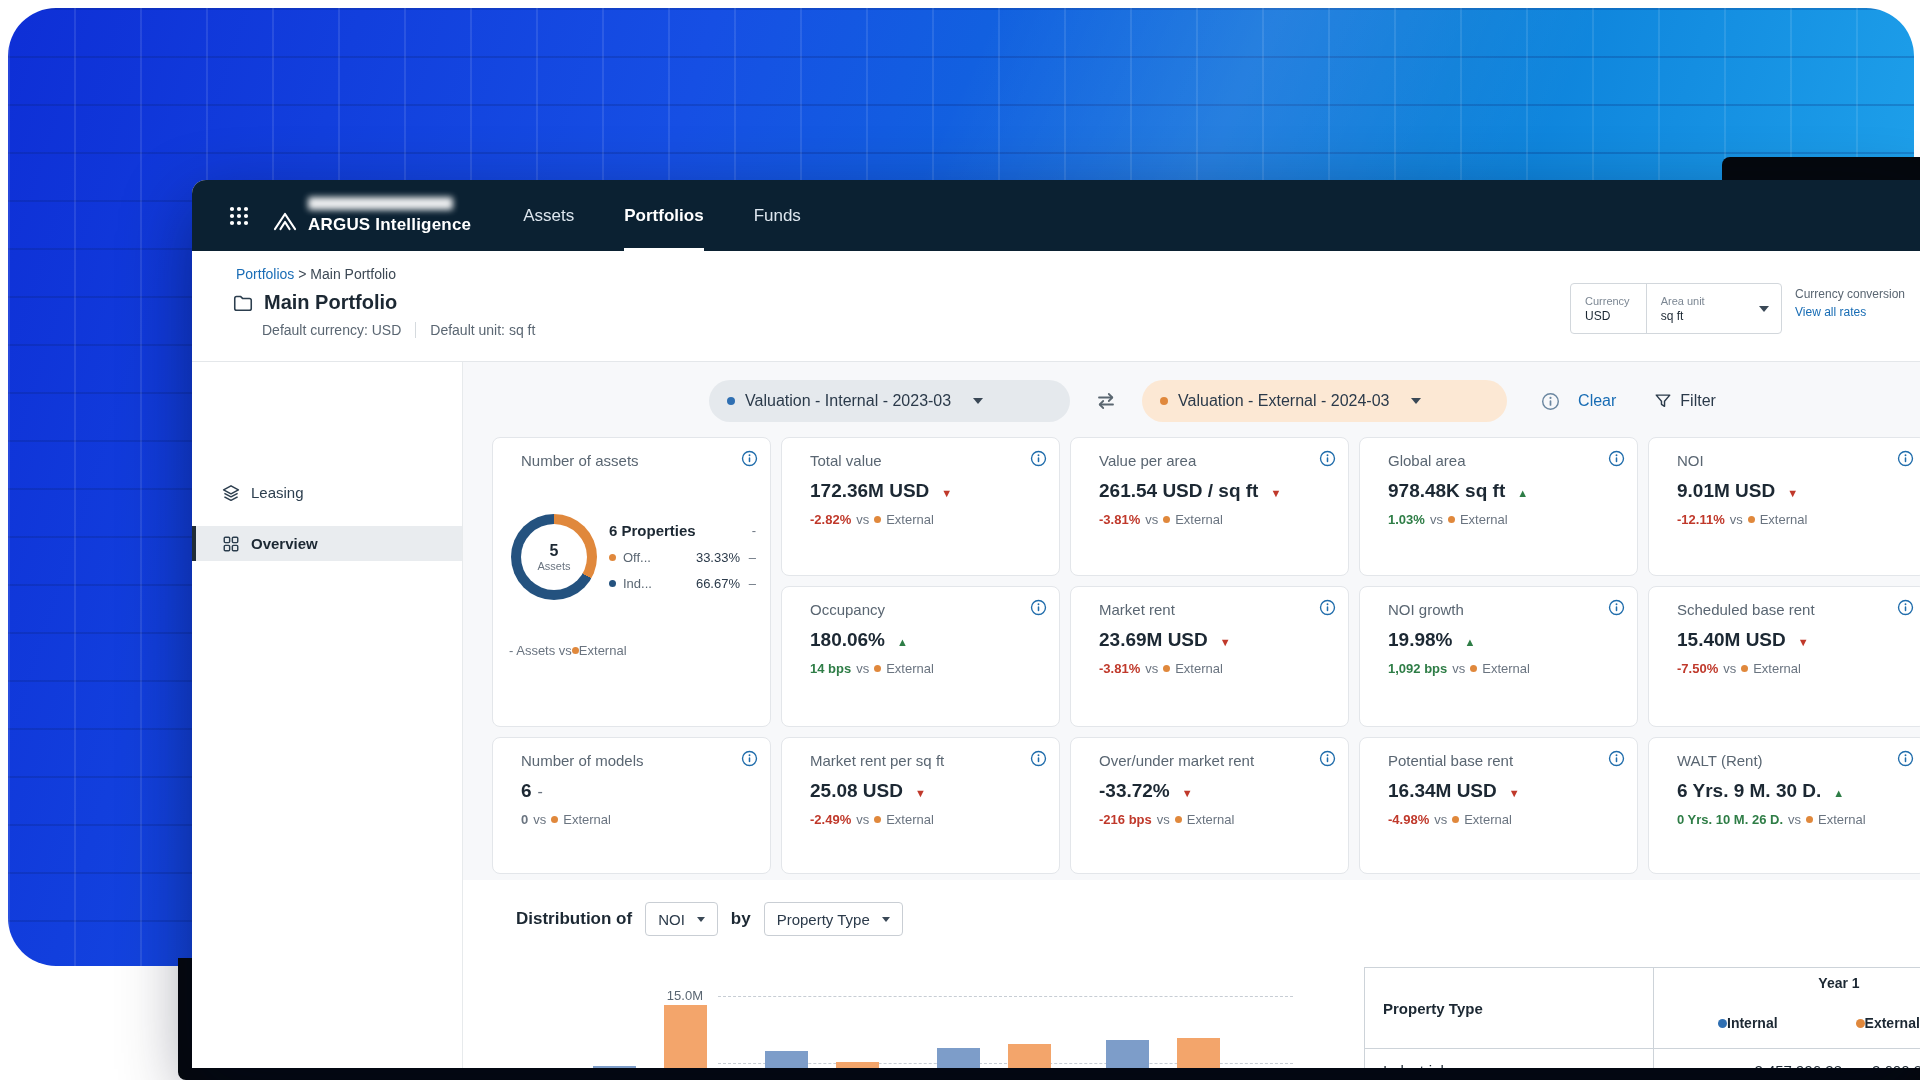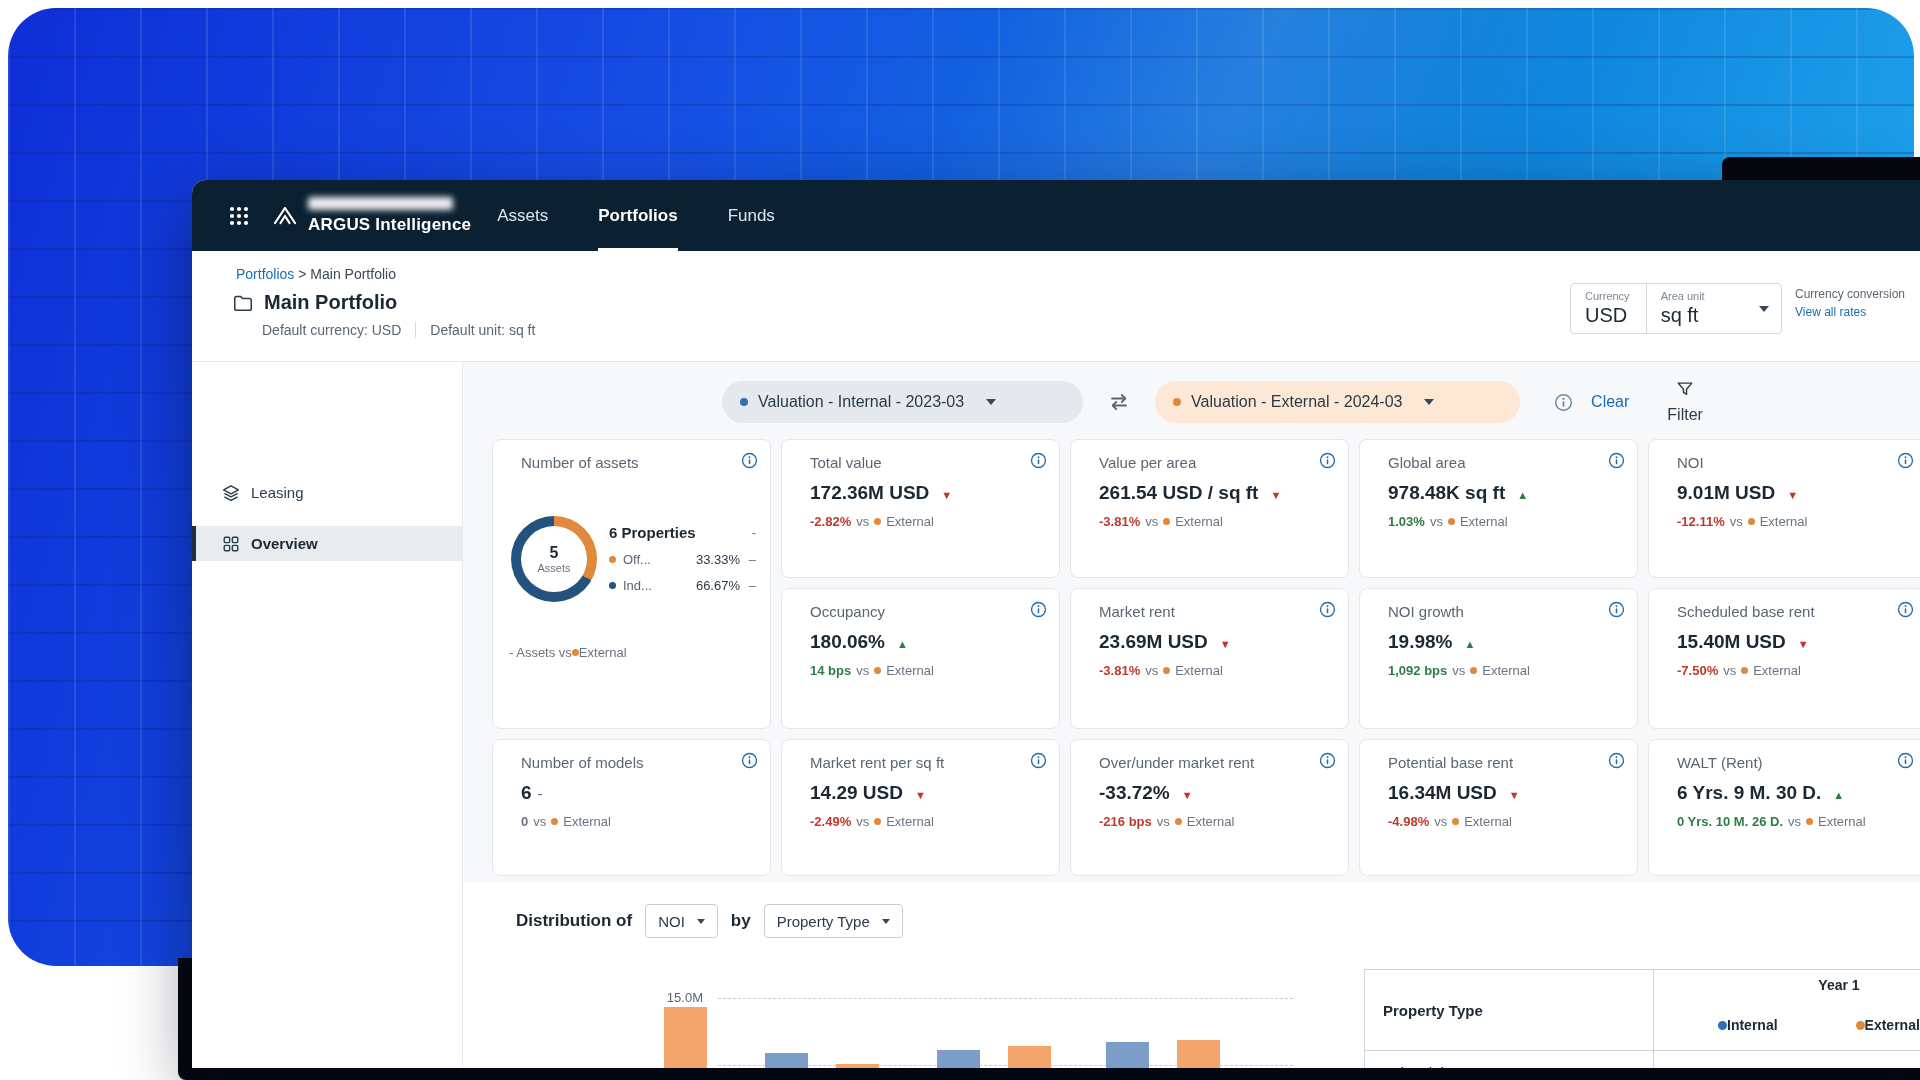--- a/index.html
+++ b/index.html
@@ -19,42 +19,42 @@
   .dark-peek-bottom { position:absolute; left:178px; top:958px; width:1742px; height:122px; background:#05080d; border-radius:0 0 0 8px; }
 
   
   .app { position:absolute; left:192px; top:180px; width:1728px; height:888px; background:#fff;
     border-radius:14px 0 0 0; overflow:hidden; display:flex; flex-direction:column;
     box-shadow:0 24px 70px rgba(2,8,30,.45); }
 
   
   .topbar { height:71px; flex:0 0 71px; background:#0b2132; display:flex; align-items:center; padding-left:36px; }
   .grid-apps { margin-right:22px; display:flex; }
-  .logo-group { display:flex; align-items:center; margin-right:26px; }
+  .logo-group { display:flex; align-items:flex-end; margin-right:52px; }
   .logo-mark { margin-right:10px; display:flex; }
   .blur-blob { width:145px; height:13px; background:rgba(255,255,255,.92); border-radius:3px; filter:blur(3px); margin-bottom:5px; }
   .product-name { font-size:17px; font-weight:700; color:#fff; letter-spacing:.2px; white-space:nowrap; }
   .nav-links { display:flex; height:71px; }
   .nav-link { height:71px; display:flex; align-items:center; margin-right:50px; font-size:17px; color:#dde6ee; position:relative; cursor:pointer; white-space:nowrap; }
   .nav-link.active { color:#fff; font-weight:700; }
   .nav-link.active::after { content:''; position:absolute; left:0; right:0; bottom:0; height:3px; background:#fff; }
 
   
   .page-header { height:111px; flex:0 0 111px; position:relative; border-bottom:1px solid #e4e7ea; background:#fff; }
   .crumbs { padding:15px 0 0 44px; font-size:14px; color:#3c4854; }
   .crumb-link { color:#1a6db6; cursor:pointer; }
   .title-row { display:flex; align-items:center; gap:10px; padding:9px 0 0 40px; }
   .page-title { font-size:20px; font-weight:700; color:#1c2833; }
   .defaults { display:flex; align-items:center; gap:14px; padding:8px 0 0 70px; font-size:14px; color:#5a6672; }
   .vdiv { width:1px; height:16px; background:#d5dade; }
   .cur-box { position:absolute; left:1378px; top:32px; width:212px; height:51px; background:#fff;
     border:1px solid #d2d7dc; border-radius:4px; display:flex; align-items:center; cursor:pointer; }
   .cur-col { padding-left:14px; }
   .cur-label { font-size:11px; color:#7c8793; }
-  .cur-value { font-size:20px; color:#1c2833; margin-top:2px; }
+  .cur-value { font-size:12px; color:#1c2833; margin-top:2px; }
   .cur-div { width:1px; height:49px; background:#d2d7dc; margin-left:16px; }
   .caret { width:0; height:0; border-left:5px solid transparent; border-right:5px solid transparent; border-top:6px solid #3a4856; }
   .cur-box .caret { margin-left:auto; margin-right:12px; }
   .conv-label { position:absolute; left:1603px; top:36px; font-size:12px; color:#5a6672; white-space:nowrap; }
   .conv-link  { position:absolute; left:1603px; top:54px; font-size:12px; color:#176cb4; white-space:nowrap; cursor:pointer; }
 
   
   .body-row { flex:1; display:flex; overflow:hidden; }
   .sidebar { width:271px; flex:0 0 271px; background:#fff; border-right:1px solid #e7eaec; padding-top:113px; }
   .side-item { height:35px; display:flex; align-items:center; gap:11px; padding-left:30px; margin-bottom:16px;
@@ -67,21 +67,21 @@
   .filter-row { display:flex; align-items:center; margin:18px 0 0 42px;justify-content:center; }
   .pill { height:42px; border-radius:21px; display:flex; align-items:center; padding:0 18px; gap:10px;
     font-size:16px; color:#2b3a4a; cursor:pointer; white-space:nowrap; }
   .pill .caret { margin-left:12px; }
   .pill-internal { background:#e5e9ed; width:361px; }
   .pill-external { background:#fce8d4; width:365px; }
   .sdot { width:8px; height:8px; border-radius:50%; flex:0 0 8px; }
   .swap { margin:0 25px; display:flex; cursor:pointer; }
   .flt-info { margin-left:34px; display:flex; cursor:pointer; }
   .clear-link { margin-left:18px; font-size:16px; color:#176cb4; cursor:pointer; }
-  .filter-btn { margin-left:38px; display:flex; align-items:center; gap:8px; font-size:16px; color:#2b3a4a; cursor:pointer;flex-direction:column; }
+  .filter-btn { margin-left:38px; display:flex; align-items:center; gap:8px; font-size:16px; color:#2b3a4a; cursor:pointer; }
 
   
   .kpi-grid { display:grid; grid-template-columns:repeat(5,279px); grid-template-rows:139px 141px 137px;
     gap:10px; margin:15px 0 0 29px; width:1435px; }
   .kpi { background:#fff; border:1px solid #e3e6ea; border-radius:8px; padding:14px 28px; position:relative; }
   .kpi-tall { grid-row:1 / span 2; grid-column:1; }
   .kpi-title { font-size:15px; color:#5a6672; padding-right:26px; white-space:nowrap; overflow:hidden; }
   .info-btn { position:absolute; top:12px; right:12px; display:flex; cursor:pointer; }
   .kpi-value-row { margin-top:11px; display:flex; align-items:baseline; gap:6px; }
   .kpi-value { font-size:19px; font-weight:700; color:#1c2833; white-space:nowrap; }
@@ -518,21 +518,21 @@
             <div class="kpi">
     <div class="kpi-title">Market rent per sq ft</div>
     <span class="info-btn">
       <svg width="17" height="17" viewBox="0 0 20 20">
                   <circle cx="10" cy="10" r="8.2" fill="none" stroke="#1f6cab" stroke-width="1.6"></circle>
                   <circle cx="10" cy="6.2" r="1.1" fill="#1f6cab"></circle>
                   <rect x="9.1" y="8.6" width="1.8" height="5.9" rx="0.9" fill="#1f6cab"></rect>
                 </svg>
     </span>
     <div class="kpi-value-row">
-      <span class="kpi-value">14.29 USD</span>
+      <span class="kpi-value">25.08 USD</span>
       <span class="kpi-suffix"></span>
       <span class="arrow red">▼</span>
     </div>
     <div class="kpi-delta">
       <span class="d-val red">-2.49%</span>
       <span class="d-vs">vs</span>
       <span class="dot-ext"></span>
       <span class="d-ext">External</span>
     </div>
   </div>

